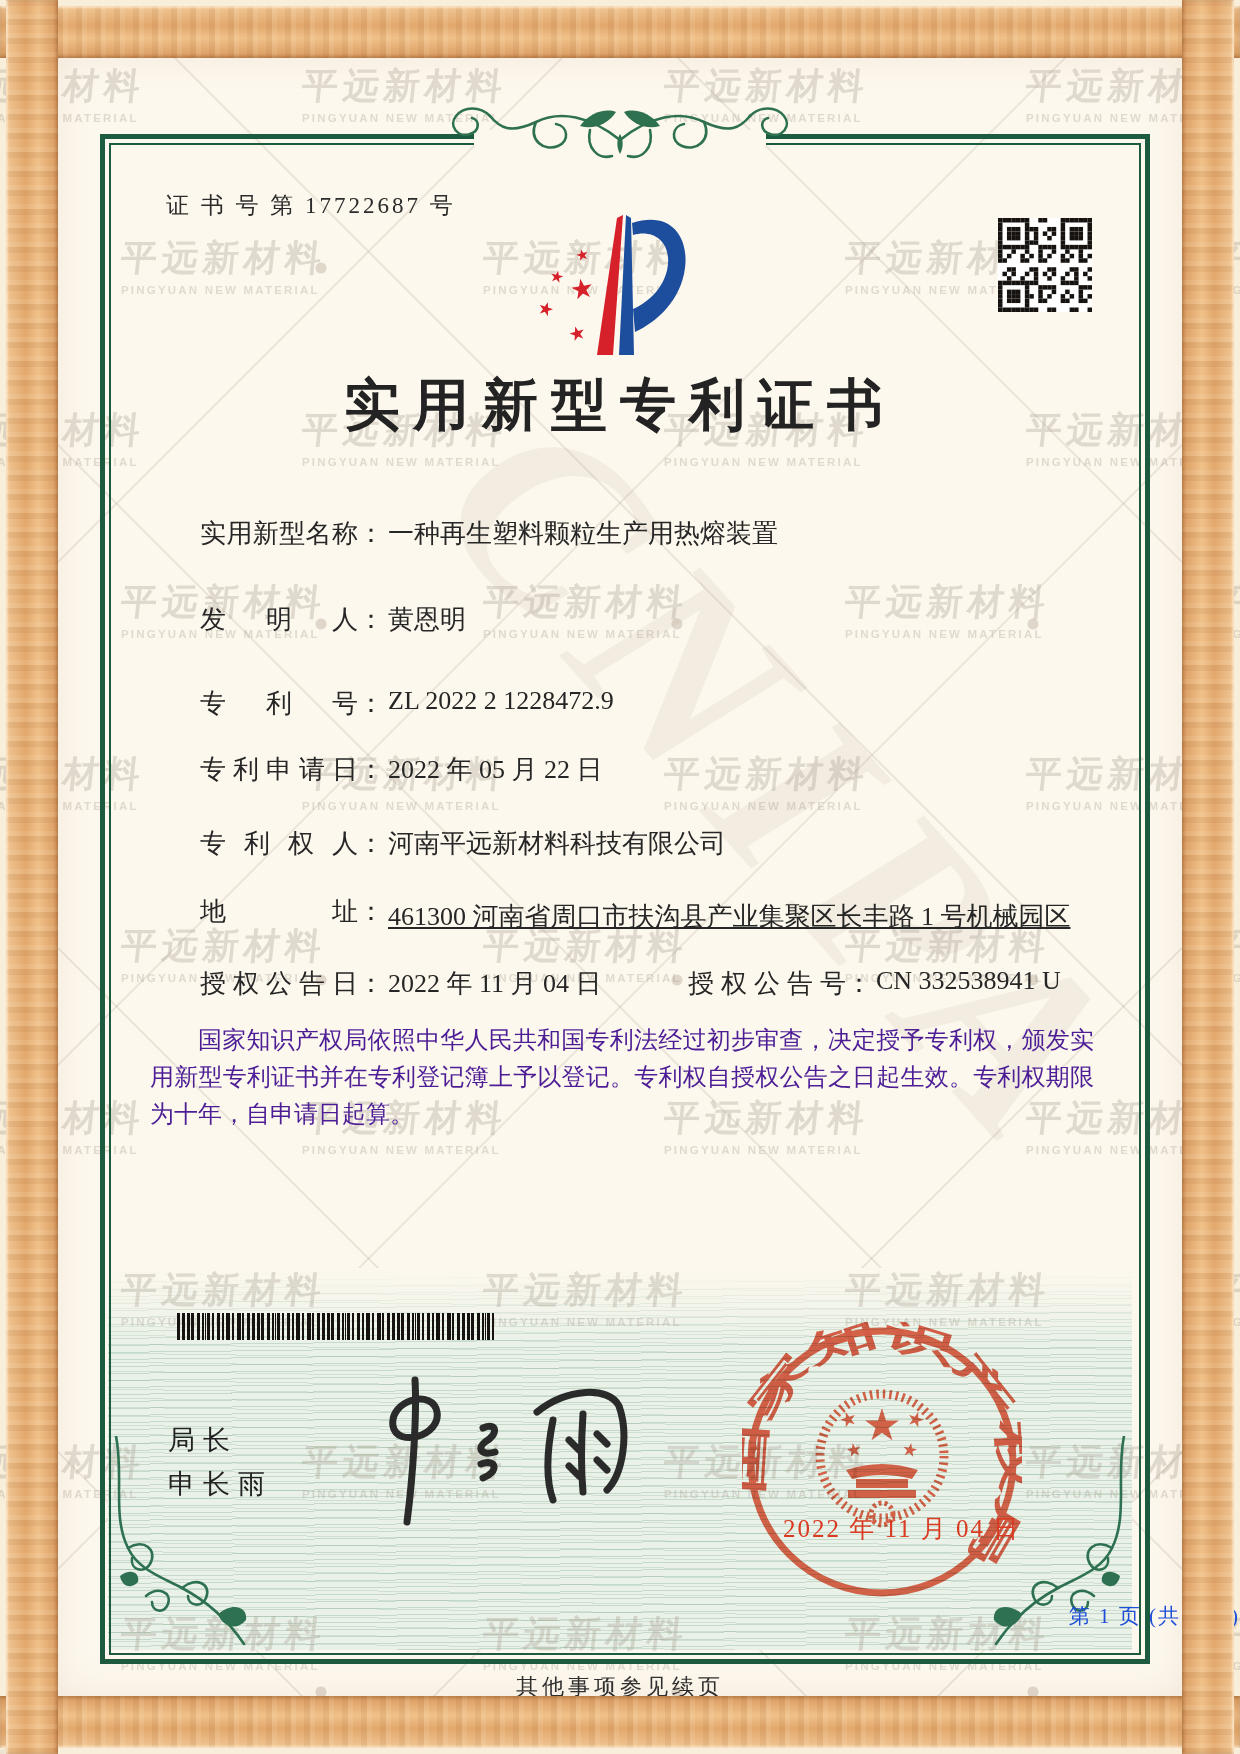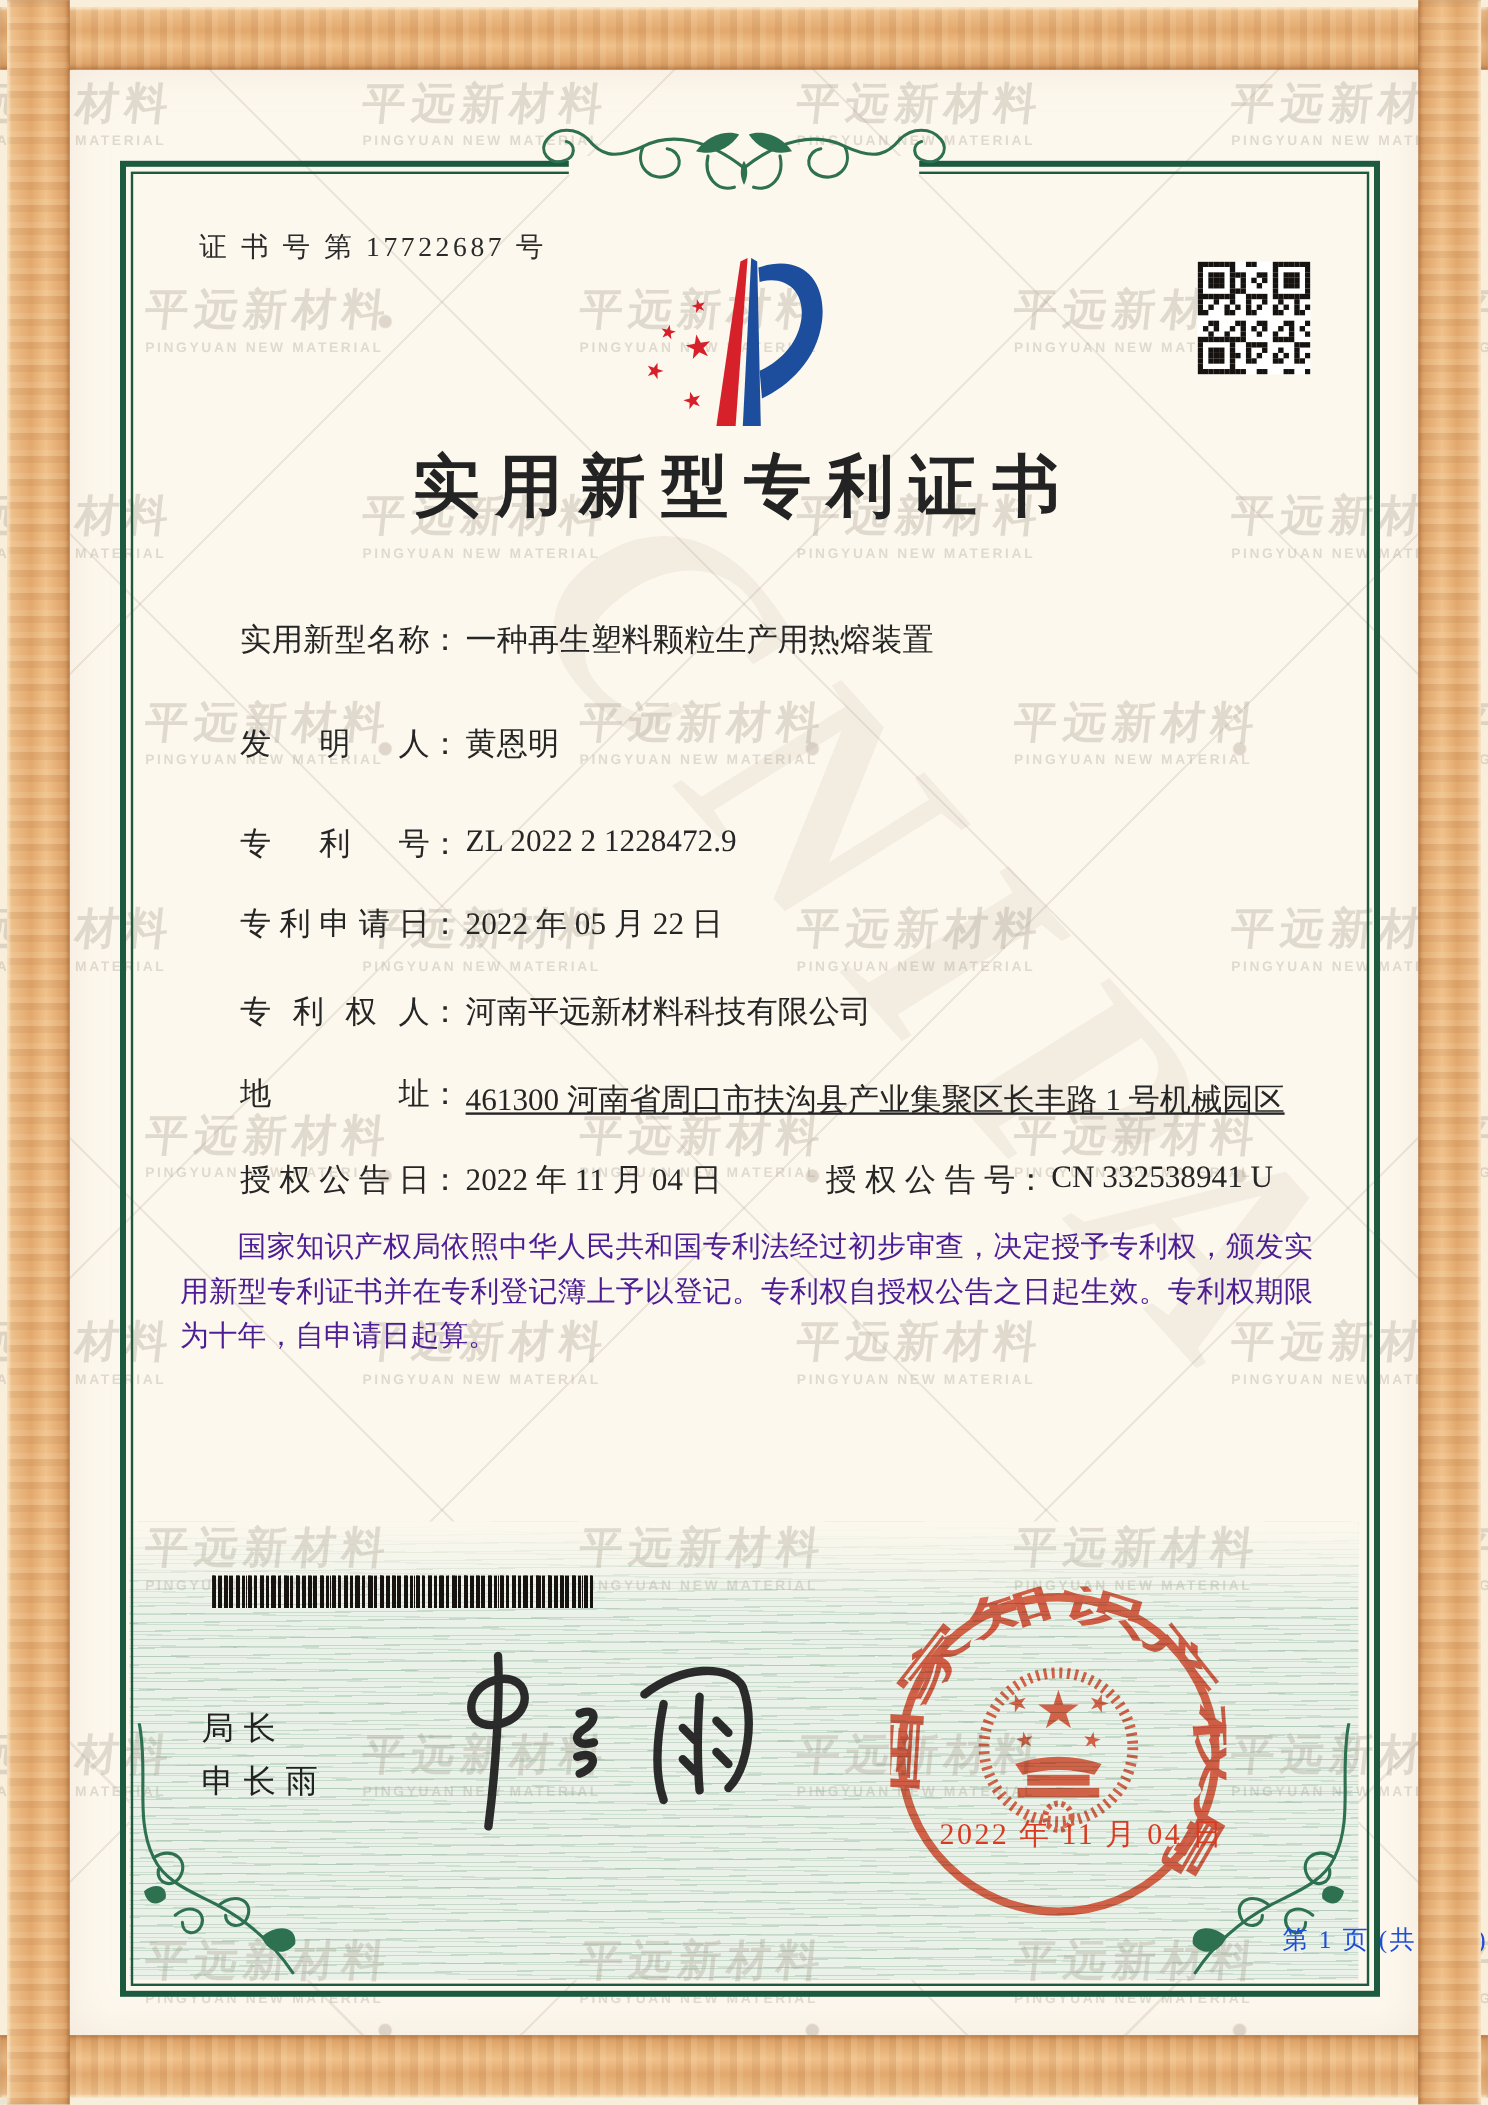--- a/index.html
+++ b/index.html
@@ -595,18 +595,19 @@
       <text x="168" y="134" font-size="18" text-anchor="middle" transform="rotate(10 168 128)">★</text>
       <path d="M104,148 Q140,136 176,148 L170,157 Q140,149 110,157 Z"></path>
       <rect x="114" y="157" width="52" height="9"></rect>
       <rect x="106" y="168" width="68" height="8"></rect>
       <circle cx="140" cy="192" r="11" fill="none" stroke="#e2573c" stroke-width="5" stroke-dasharray="3 3"></circle>
     </g>
   </svg>
   <div class="seal-date">2022 年 11 月 04 日</div>
 
   <div class="txt page-num">第 1 页 (共 2 页)</div>
+  <div class="txt footer-note">其他事项参见续页</div>
 
   <div class="wood h top"></div>
   <div class="wood h bottom"></div>
   <div class="wood v left"></div>
   <div class="wood v right"></div>
 </div>
 
 </body></html>

